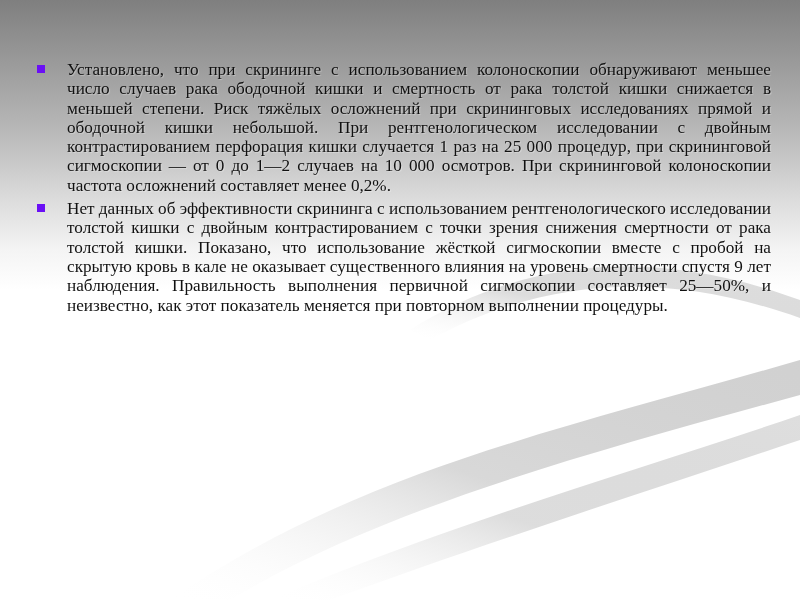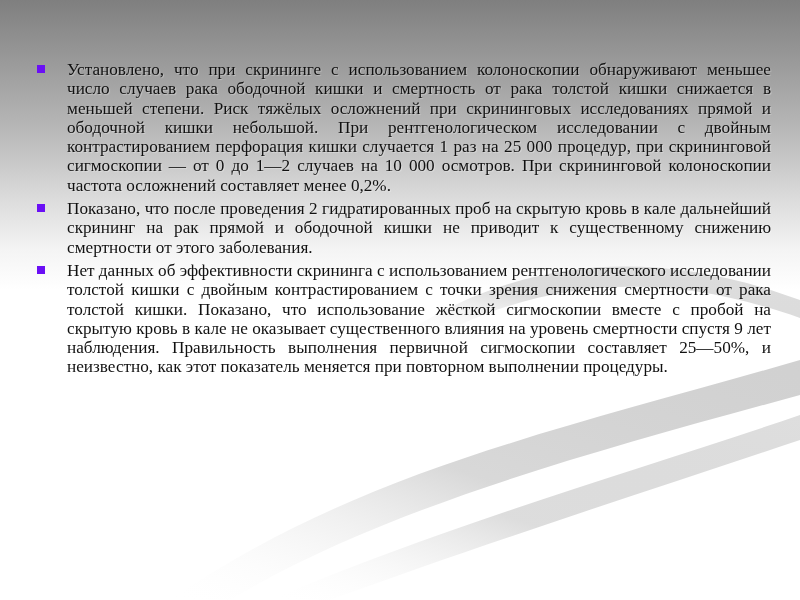--- a/index.html
+++ b/index.html
@@ -92,21 +92,17 @@
   </svg>
 
   <div class="content">
     <ul class="bullet-list">
       <li class="bullet-item">
         <span class="bullet-marker"></span>
         <span class="bullet-text">Установлено, что при скрининге с использованием колоноскопии обнаруживают меньшее число случаев рака ободочной кишки и смертность от рака толстой кишки снижается в меньшей степени. Риск тяжёлых осложнений при скрининговых исследованиях прямой и ободочной кишки небольшой. При рентгенологическом исследовании с двойным контрастированием перфорация кишки случается 1 раз на 25 000 процедур, при скрининговой сигмоскопии — от 0 до 1—2 случаев на 10 000 осмотров. При скрининговой колоноскопии частота осложнений составляет менее 0,2%.</span>
       </li>
       <li class="bullet-item">
         <span class="bullet-marker"></span>
-        <span class="bullet-text">Показано, что после проведения 2 гидратированных проб на скрытую кровь в кале дальнейший скрининг на рак прямой и ободочной кишки не приводит к существенному снижению смертности от этого заболевания.</span>
-      </li>
-      <li class="bullet-item">
-        <span class="bullet-marker"></span>
         <span class="bullet-text">Нет данных об эффективности скрининга с использованием рентгенологического исследовании толстой кишки с двойным контрастированием с точки зрения снижения смертности от рака толстой кишки. Показано, что использование жёсткой сигмоскопии вместе с пробой на скрытую кровь в кале не оказывает существенного влияния на уровень смертности спустя 9 лет наблюдения. Правильность выполнения первичной сигмоскопии составляет 25—50%, и неизвестно, как этот показатель меняется при повторном выполнении процедуры.</span>
       </li>
     </ul>
   </div>
 </div>
 
 </body></html>

